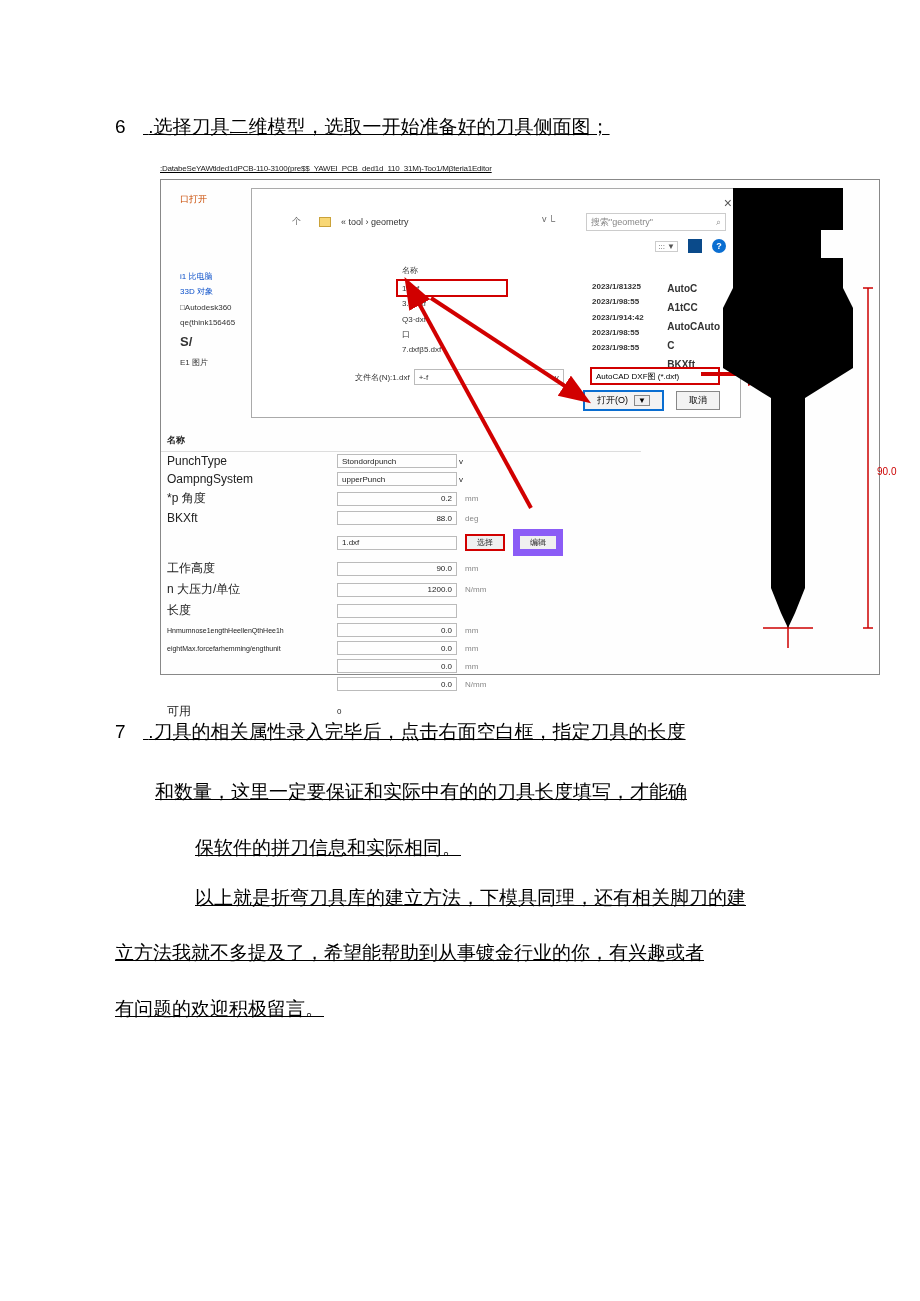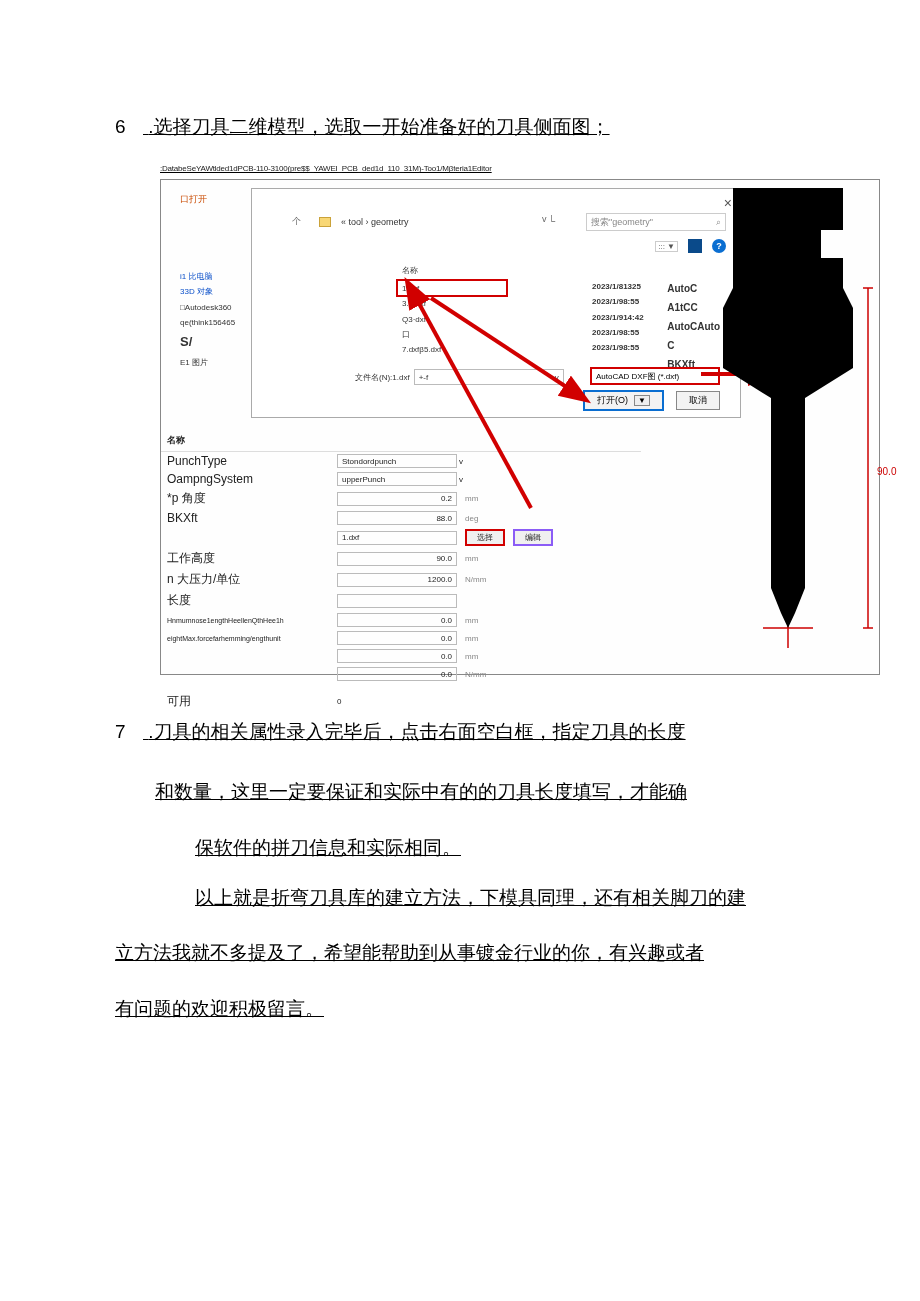--- a/index.html
+++ b/index.html
@@ -274,21 +274,21 @@
     display: flex;
     align-items: center;
     justify-content: flex-end;
   }
   .prop-unit {
     width: 40px;
     padding-left: 8px;
     color: #888;
   }
   .sel-btn {
-    border: 2px solid #8b5cf6;
+    border: 7px solid #8b5cf6;
     padding: 1px 10px;
     margin-left: 8px;
     background: #f0f0f0;
   }
   .sel-btn-highlight {
     border: 2.5px solid #d10000;
     position: relative;
   }
   
   .arrow {

